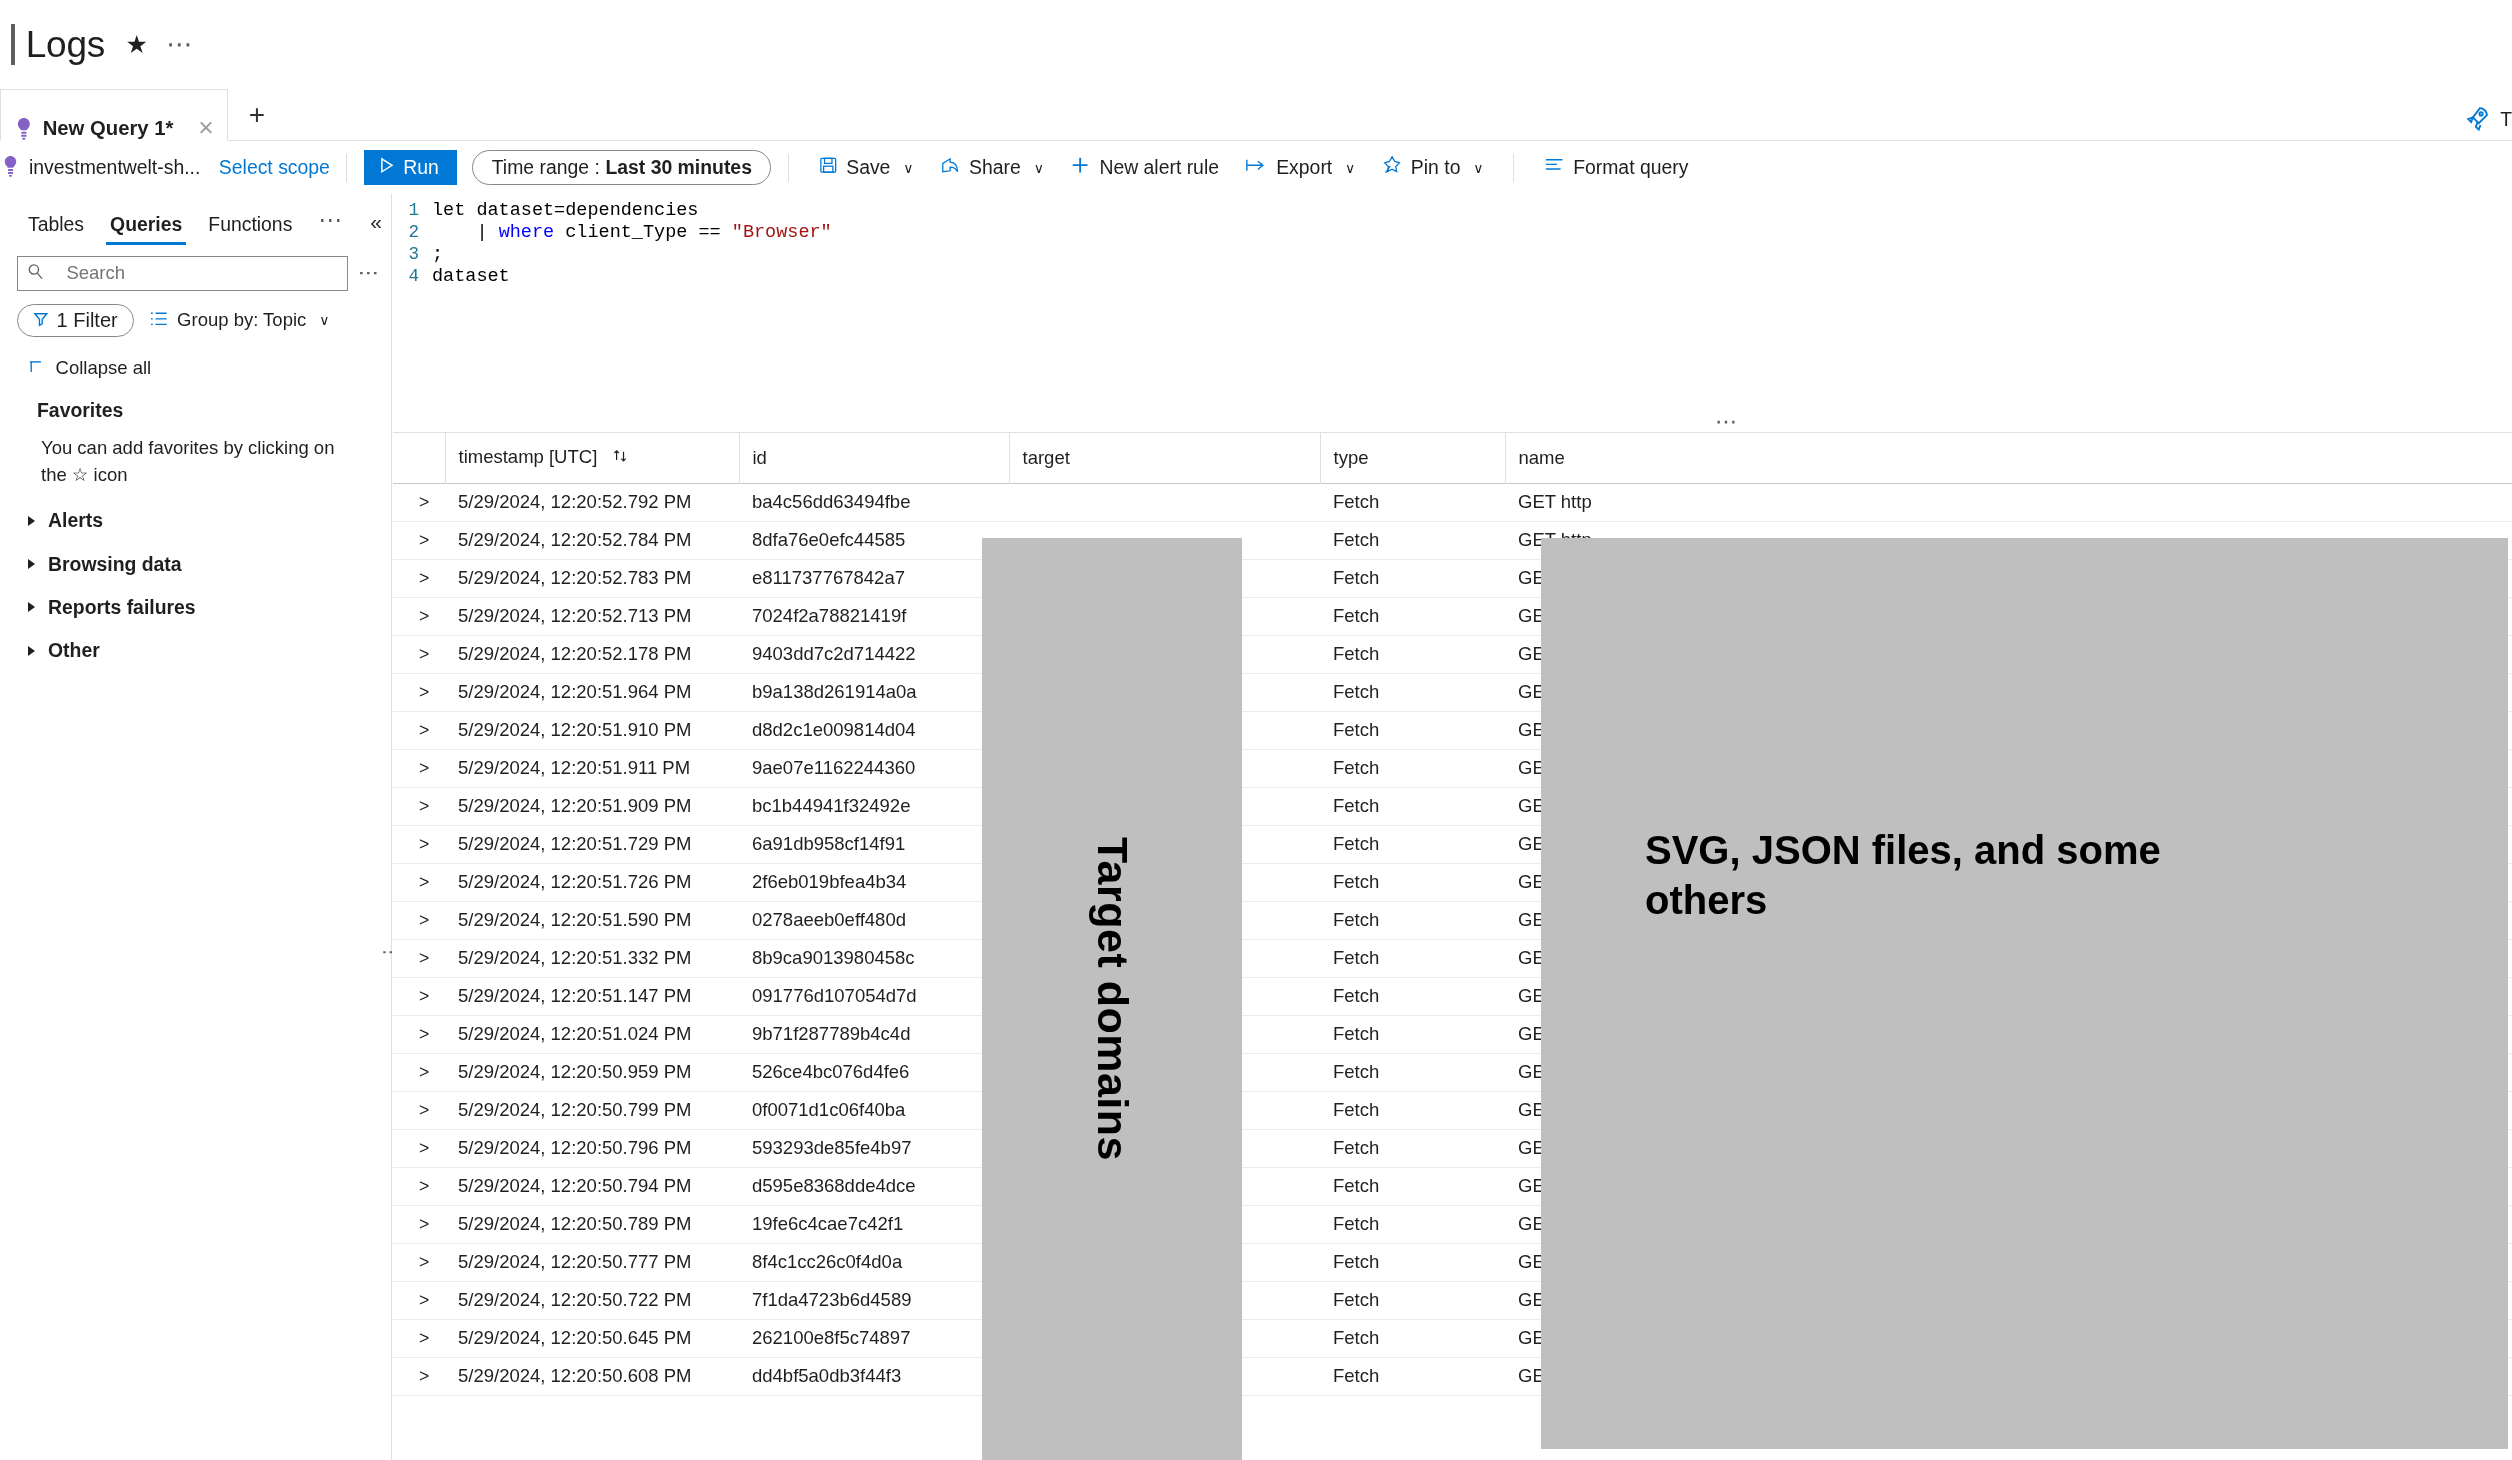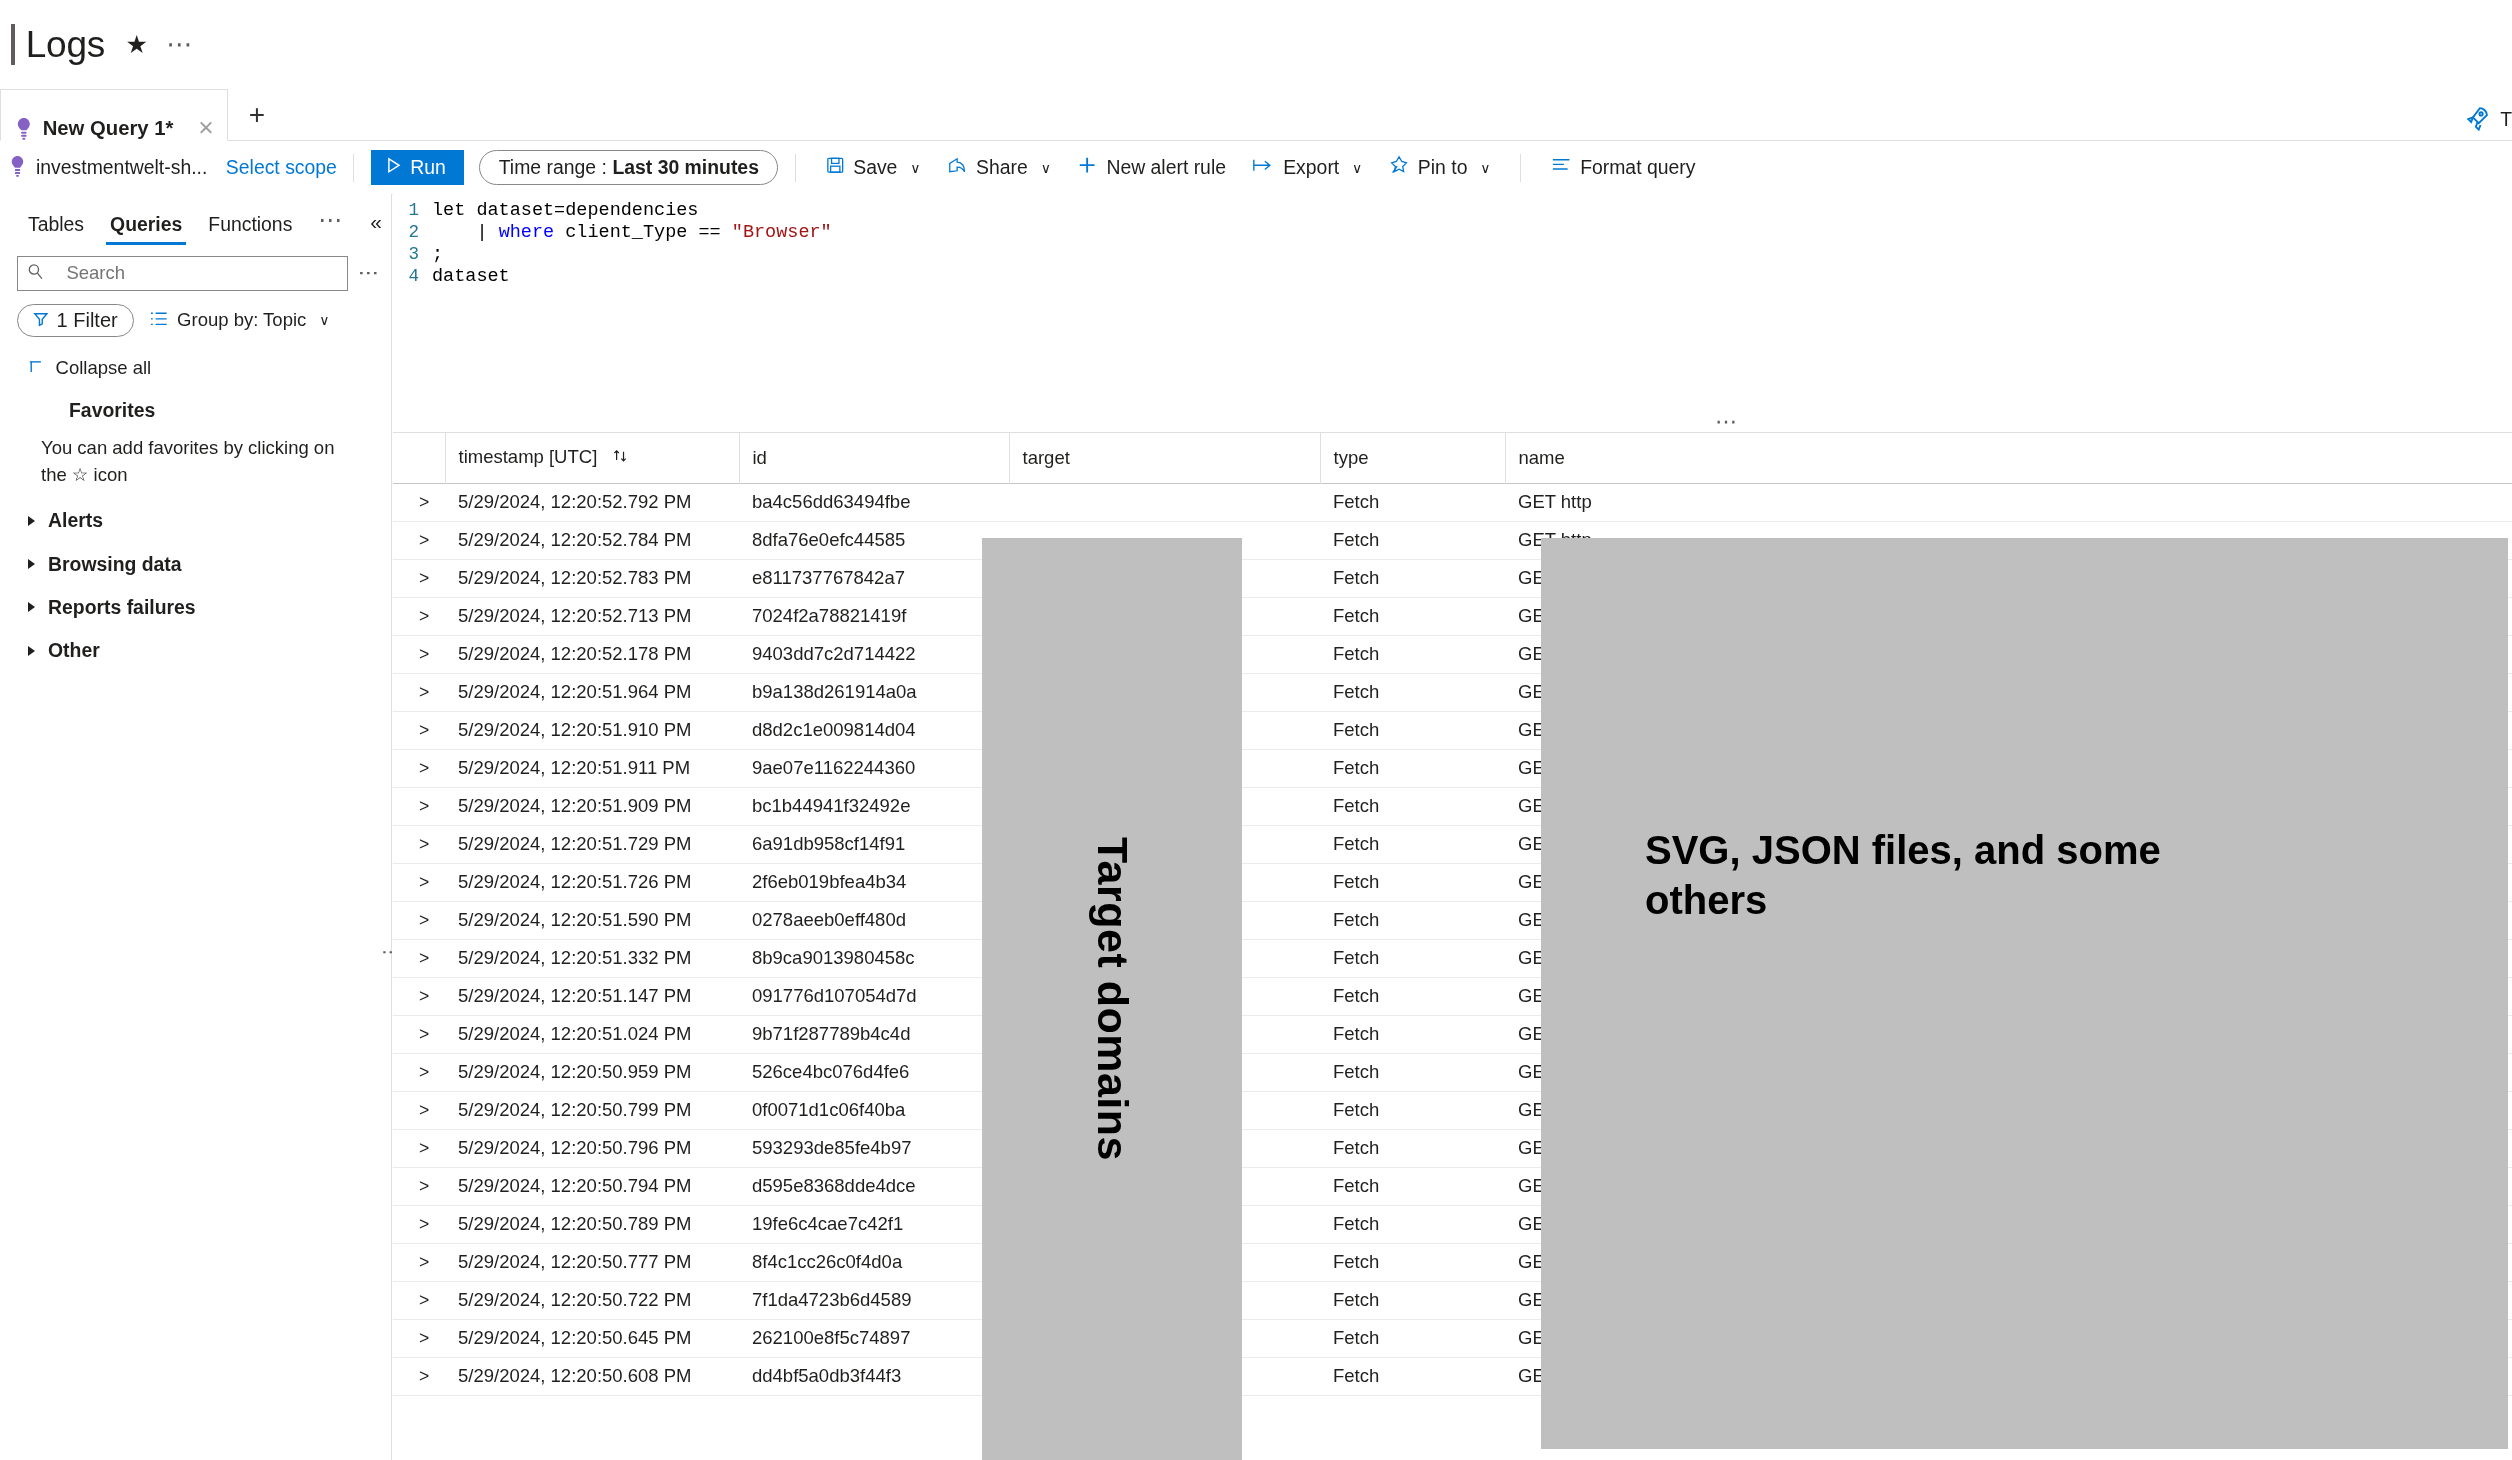--- a/index.html
+++ b/index.html
@@ -62,21 +62,21 @@
   }
   .tabstrip-right {
     margin-left: auto; display: flex; align-items: center;
     padding-right: 0px; padding-bottom: 5.5px; gap: 9.2px;
   }
   .rocket-lbl { font-size: 19.4px; color: #201f1e; }
 
   
   .cmdbar {
     position: absolute; left: 0; top: 141px; width: 2248px; height: 54px;
-    display: flex; align-items: center; padding-left: 10px;
+    display: flex; align-items: center; padding-left: 3px;
     border-bottom: 0.9px solid #edebe9;
   }
   .scope-item { display: flex; align-items: center; gap: 11px; }
   .scope-name {
     font-size: 19.4px; color: #201f1e; white-space: nowrap;
   }
   .link-blue {
     font-size: 19.4px; color: #0078d4; cursor: pointer; white-space: nowrap;
   }
   .vdiv { width: 0.9px; height: 28px; background: #e1dfdd; margin: 0 16.6px; }
@@ -153,21 +153,20 @@
     display: flex; align-items: center; gap: 9.2px; font-size: 18.5px;
     color: #201f1e; cursor: pointer;
   }
   .collapse-all {
     display: flex; align-items: center; gap: 11px;
     padding: 20.3px 0 0 28px; font-size: 18.5px; color: #201f1e; cursor: pointer;
   }
   .fav-title {
     font-size: 19.4px; font-weight: 700; color: #201f1e;
     padding: 20.3px 0 0 37px;
-    margin-left: 32px;
   }
   .fav-hint {
     font-size: 18.5px; color: #201f1e; padding: 13px 28px 0 41px;
     line-height: 1.45;
   }
   .tree-item {
     display: flex; align-items: center; gap: 13px;
     padding: 20.3px 0 0 28px; font-size: 19.4px; font-weight: 700;
     color: #201f1e; cursor: pointer;
   }

